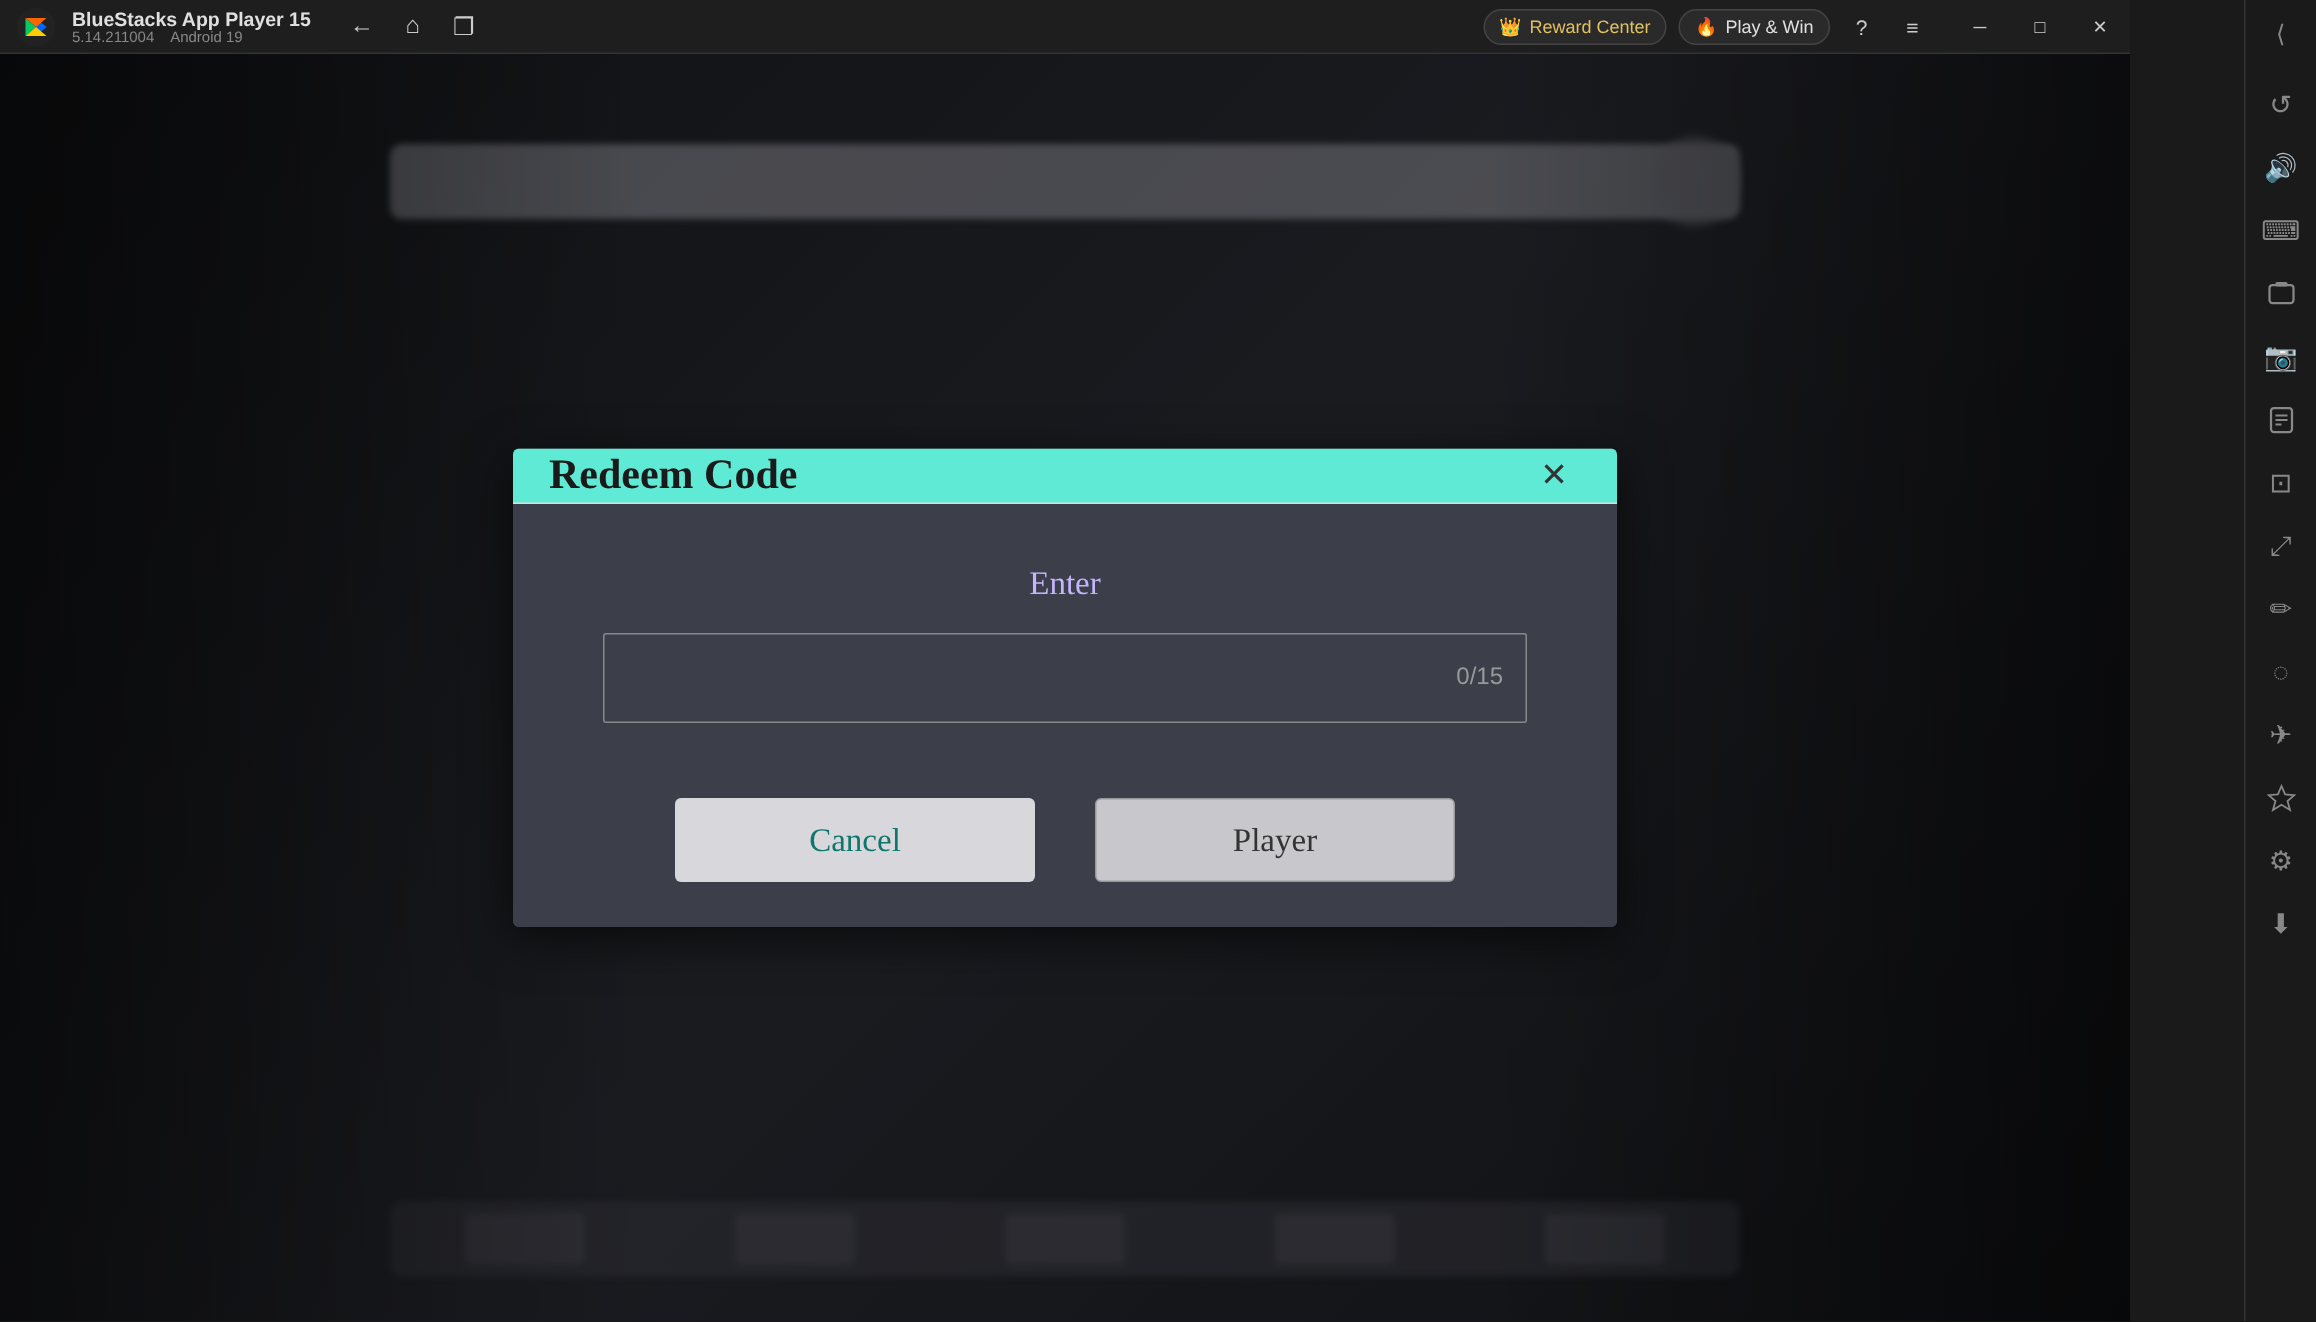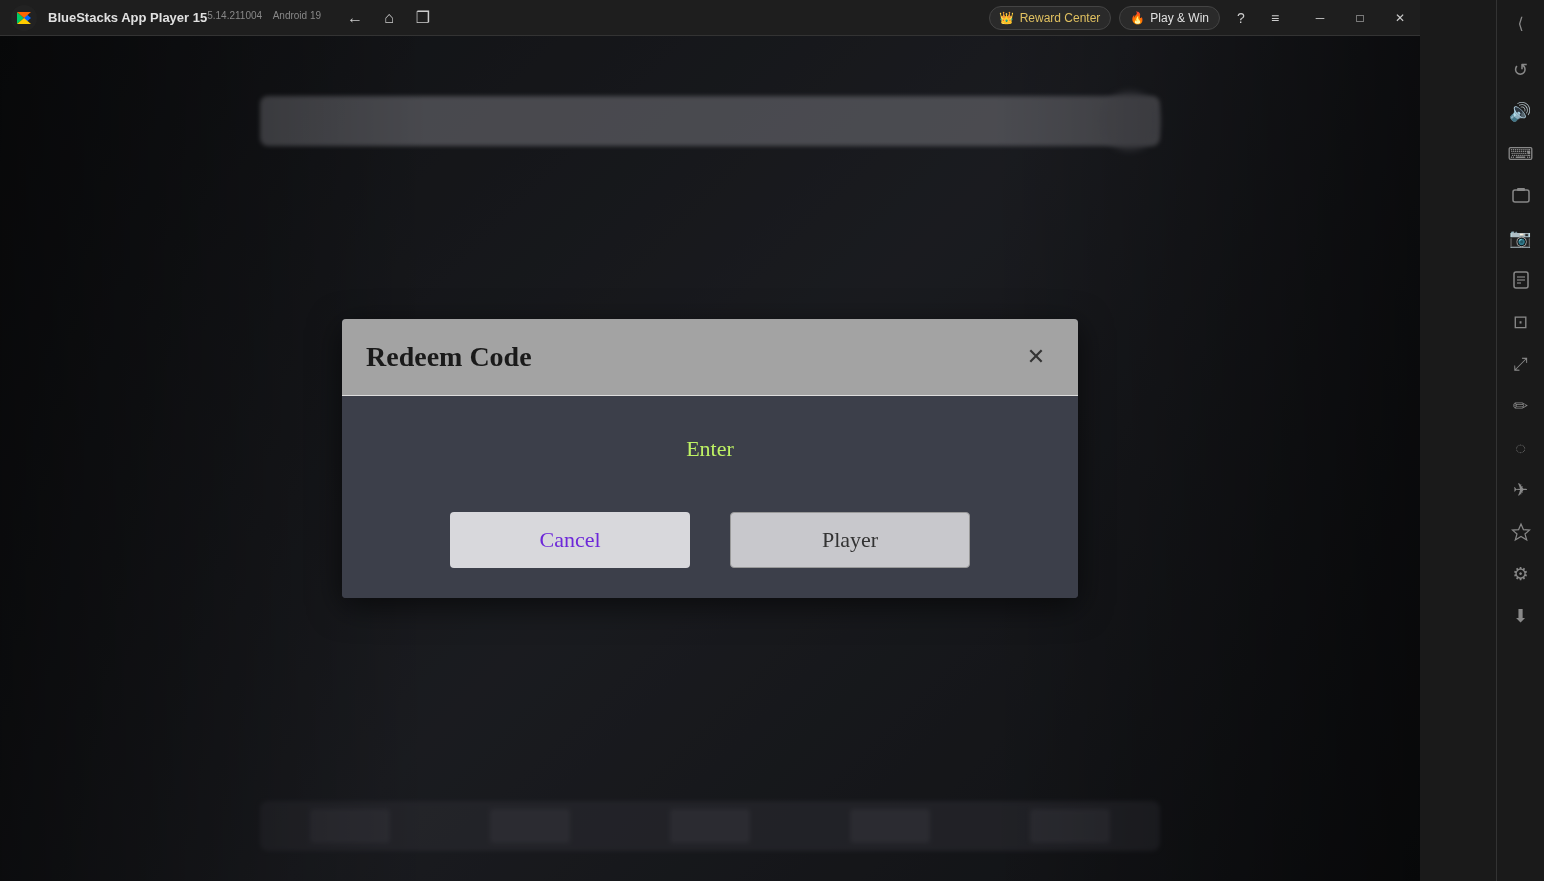--- a/index.html
+++ b/index.html
@@ -36,21 +36,21 @@
       justify-content: center;
     }
 
     .titlebar-logo svg {
       width: 28px;
       height: 28px;
     }
 
     .titlebar-appname {
       display: flex;
-      flex-direction: row;
+      flex-direction: column;
       margin-right: 20px;
     }
 
     .titlebar-appname .app-title {
       font-size: 13px;
       font-weight: 600;
       color: #e0e0e0;
     }
 
     .titlebar-appname .app-subtitle {
@@ -275,22 +275,22 @@
     .dialog {
       width: 736px;
       background: #3c3f4a;
       border-radius: 4px;
       overflow: hidden;
       box-shadow: 0 8px 32px rgba(0,0,0,0.6);
       position: relative;
     }
 
     .dialog-header {
-      background: #a3a3a3;
-      padding: 20px 24px;
+      background: #5eead4;
+      padding: 0 24px;
       display: flex;
       align-items: center;
       justify-content: space-between;
       border-bottom: 1px solid #ddd;
     }
 
     .dialog-title {
       font-size: 28px;
       font-weight: 700;
       color: #1a1a1a;
@@ -314,21 +314,21 @@
       padding: 40px 60px 30px;
       display: flex;
       flex-direction: column;
       align-items: center;
       gap: 20px;
       background: #3c3f4a;
     }
 
     .dialog-enter-label {
       font-size: 22px;
-      color: #bef264;
+      color: #c4b5fd;
       font-family: Georgia, serif;
     }
 
     .dialog-input-wrap {
       width: 100%;
       position: relative;
     }
 
     .dialog-input {
       width: 100%;
@@ -362,21 +362,21 @@
       background: #3c3f4a;
     }
 
     .btn-cancel {
       width: 240px;
       height: 56px;
       background: #d8d8dc;
       border: none;
       border-radius: 4px;
       font-size: 22px;
-      color: #6d28d9;
+      color: #0f766e;
       cursor: pointer;
       font-family: Georgia, serif;
       font-weight: 400;
       transition: background 0.15s;
     }
 
     .btn-confirm {
       width: 240px;
       height: 56px;
       background: #c8c8cc;
@@ -452,20 +452,24 @@
 
     <div class="dialog">
 
       <div class="dialog-header">
         <span class="dialog-title">Redeem Code</span>
         <div class="dialog-close">✕</div>
       </div>
 
       <div class="dialog-body">
         <span class="dialog-enter-label">Enter</span>
+        <div class="dialog-input-wrap">
+          <input class="dialog-input" type="text" maxlength="15" placeholder="" style="">
+          <span class="input-counter">0/15</span>
+        </div>
       </div>
 
       <div class="dialog-footer">
         <button class="btn-cancel">Cancel</button>
         <button class="btn-confirm">Player</button>
       </div>
     </div>
   </div>
 </div>
 

